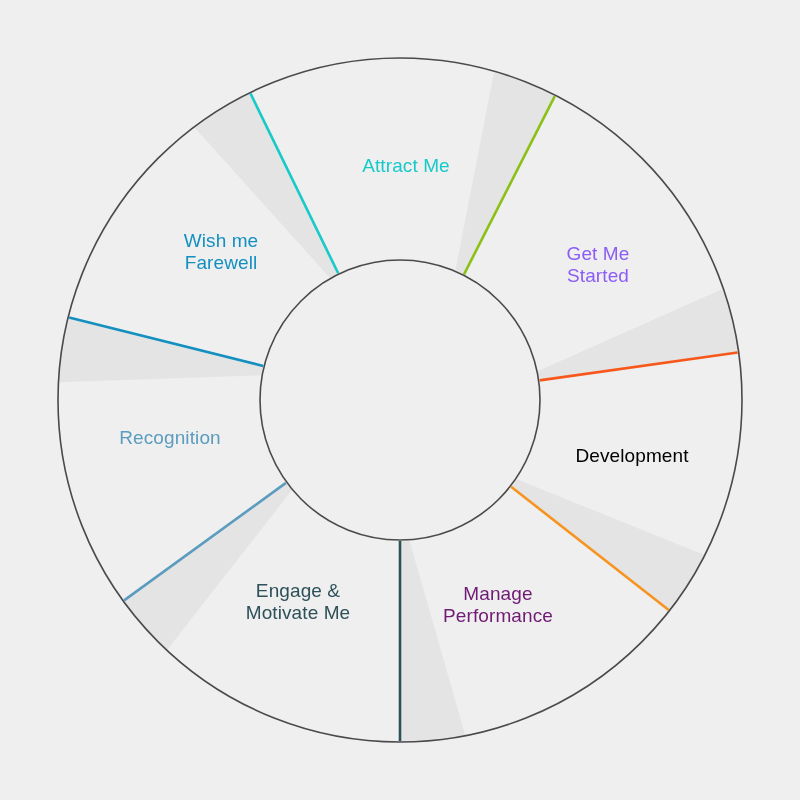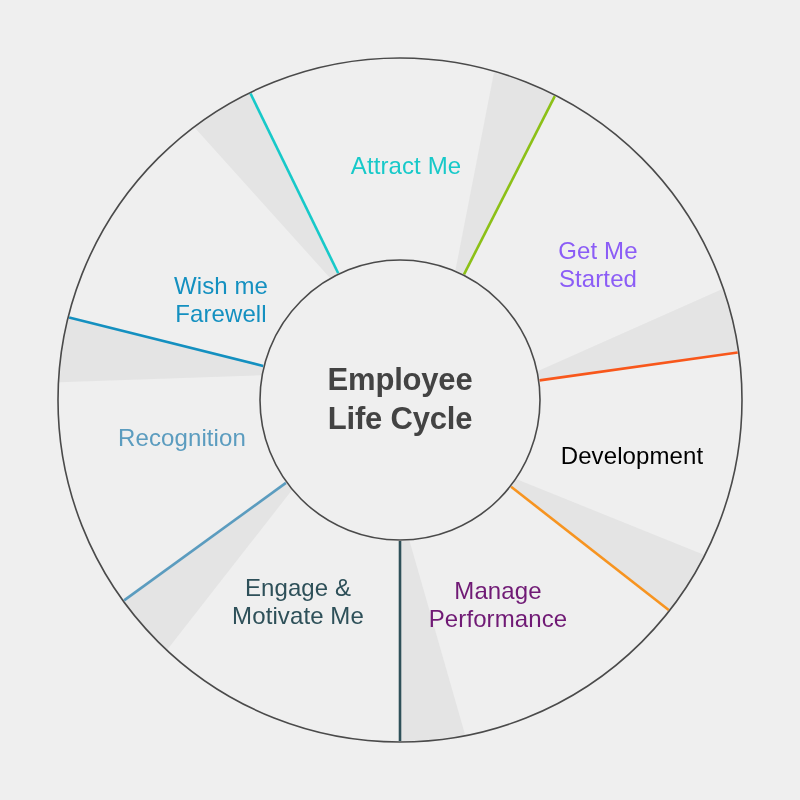--- a/index.html
+++ b/index.html
@@ -22,21 +22,21 @@
     position: absolute;
     top: 0;
     left: 0;
     width: 800px;
     height: 800px;
   }
   .segment-label {
     position: absolute;
     text-align: center;
     line-height: 1.16;
-    font-size: 24px;
+    font-size: 19px;
     font-weight: 400;
     letter-spacing: 0.1px;
     white-space: pre-line;
     transform: translate(-50%, -50%);
     pointer-events: none;
   }
   #center-title {
     position: absolute;
     left: 400px;
     top: 400px;
@@ -71,30 +71,28 @@
         <line x1="464.0" y1="274.4" x2="554.8" y2="96.2" stroke="#8cc017" stroke-width="2.6"></line>
         <line x1="539.6" y1="380.4" x2="737.7" y2="352.5" stroke="#f8571b" stroke-width="2.6"></line>
         <line x1="511.1" y1="486.8" x2="668.7" y2="609.9" stroke="#f79420" stroke-width="2.6"></line>
         <line x1="400.0" y1="541.0" x2="400.0" y2="741.0" stroke="#2e5059" stroke-width="2.6"></line>
         <line x1="285.9" y1="482.9" x2="124.1" y2="600.4" stroke="#5b9cbf" stroke-width="2.6"></line>
         <line x1="263.2" y1="365.9" x2="69.1" y2="317.5" stroke="#1490c0" stroke-width="2.6"></line>
       </g>
     <circle id="inner-ring" cx="400" cy="400" r="140" fill="#efefef" stroke="#4a4a4a" stroke-width="1.6"></circle>
   </svg>
 
-  <div id="center-title">Employee
-Life Cycle</div>
 
   <div id="labels-layer">
       <div class="segment-label" style="left: 406px; top: 166px; color: rgb(23, 201, 201);">Attract Me</div>
       <div class="segment-label" style="left: 598px; top: 265px; color: #8b5cf6;">Get Me
 Started</div>
       <div class="segment-label" style="left: 632px; top: 456px; color: #000000;">Development</div>
       <div class="segment-label" style="left: 498px; top: 605px; color: #701a75;">Manage
 Performance</div>
       <div class="segment-label" style="left: 298px; top: 602px; color: rgb(46, 80, 89); text-align: center;">Engage &amp;
 Motivate Me</div>
-      <div class="segment-label" style="left: 170px; top: 438px; color: rgb(91, 156, 191); margin-left: 12px;">Recognition</div>
-      <div class="segment-label" style="left: 221px; top: 252px; color: rgb(20, 144, 192); margin-top: 48px;">Wish me
+      <div class="segment-label" style="left: 170px; top: 438px; color: rgb(91, 156, 191);">Recognition</div>
+      <div class="segment-label" style="left: 221px; top: 252px; color: rgb(20, 144, 192);">Wish me
 Farewell</div>
     </div>
 
 </div>
 
 </body></html>

